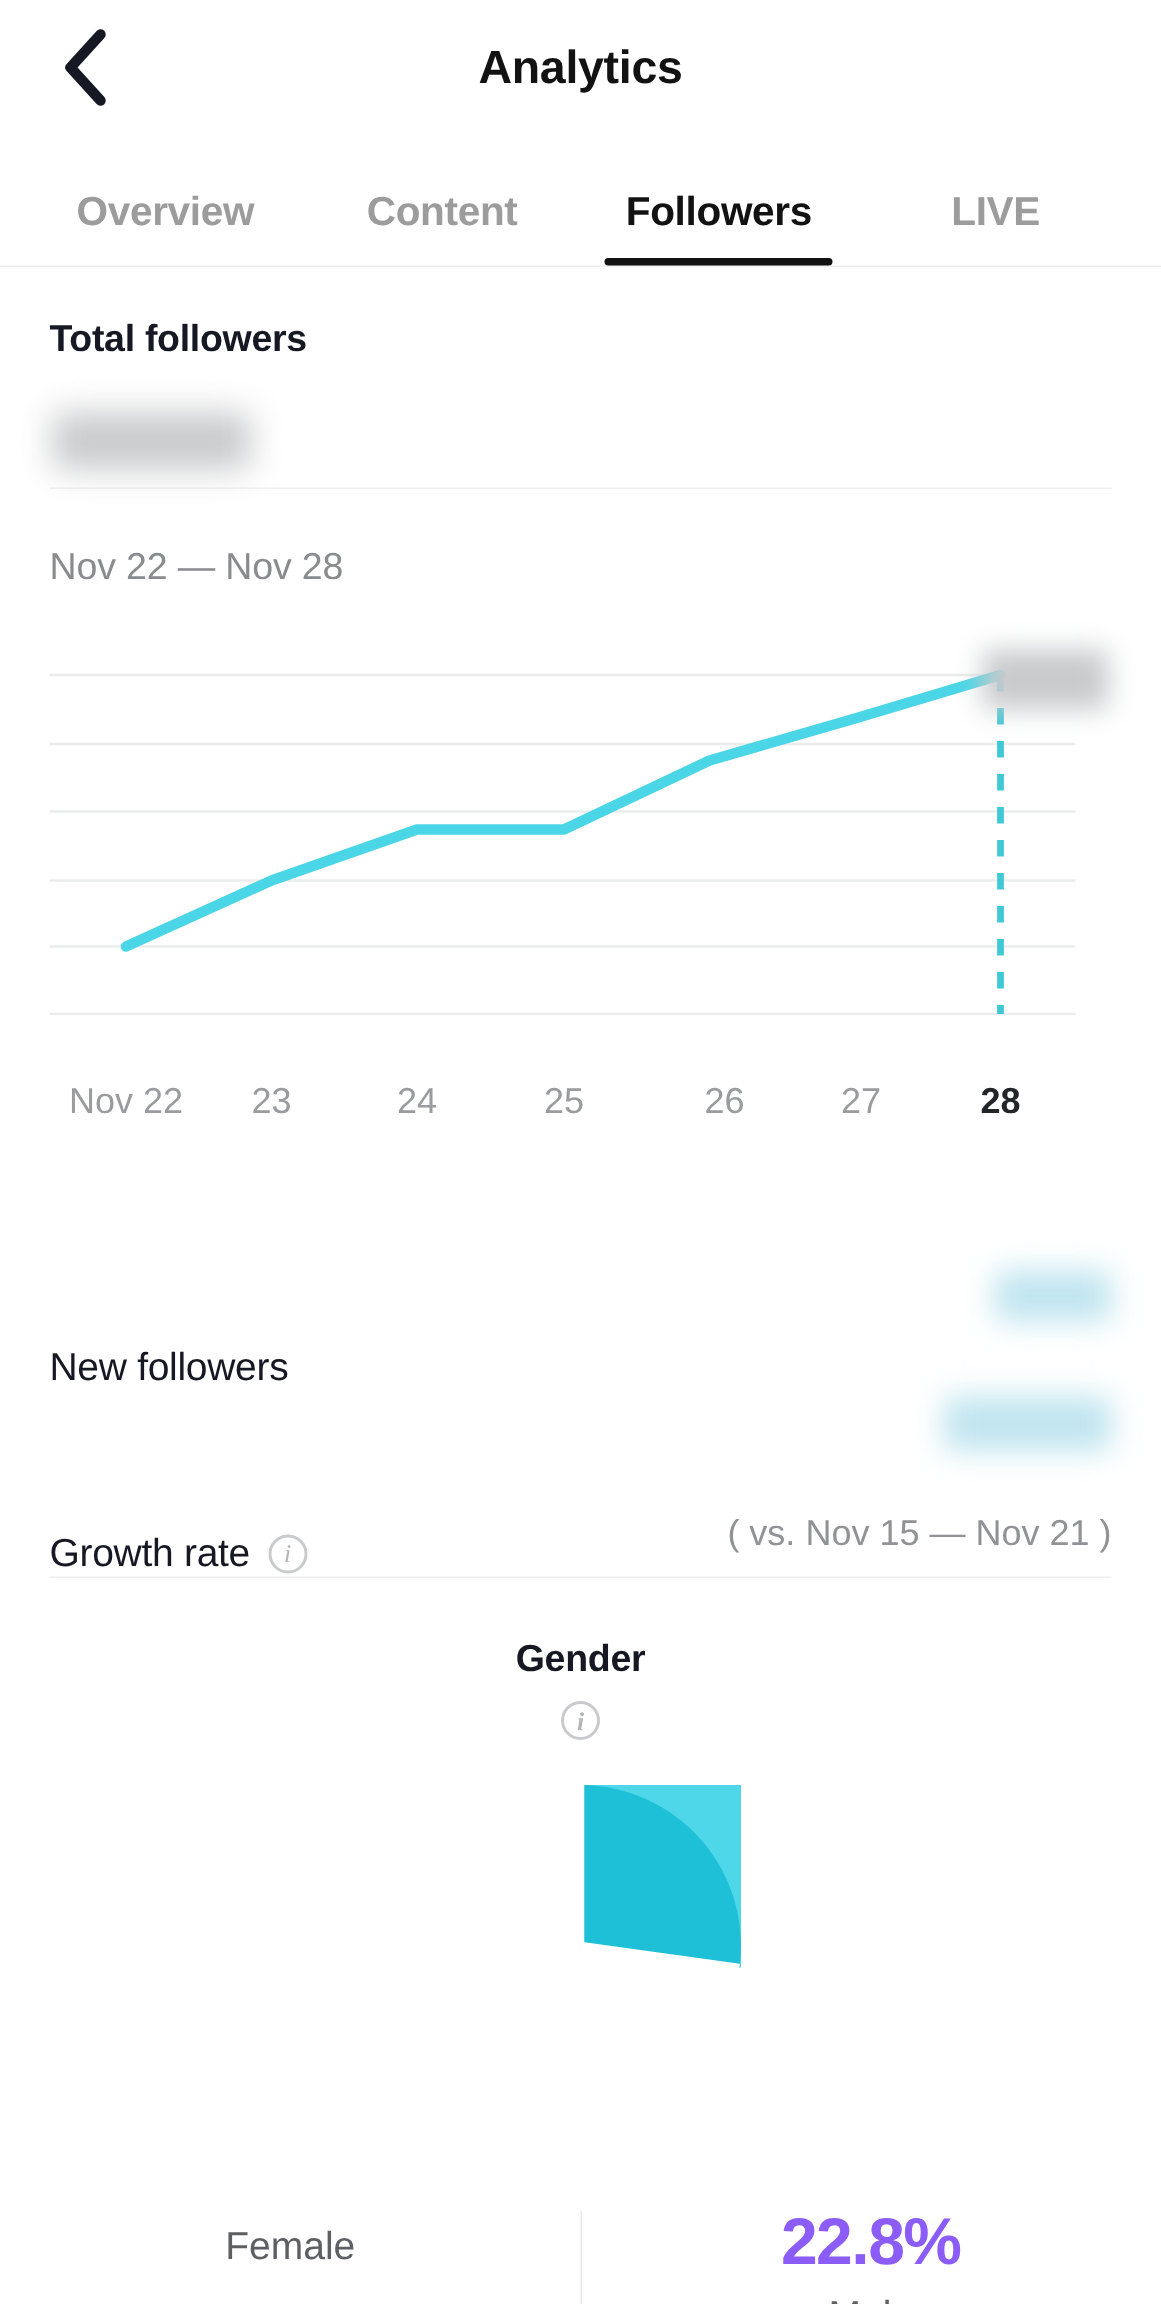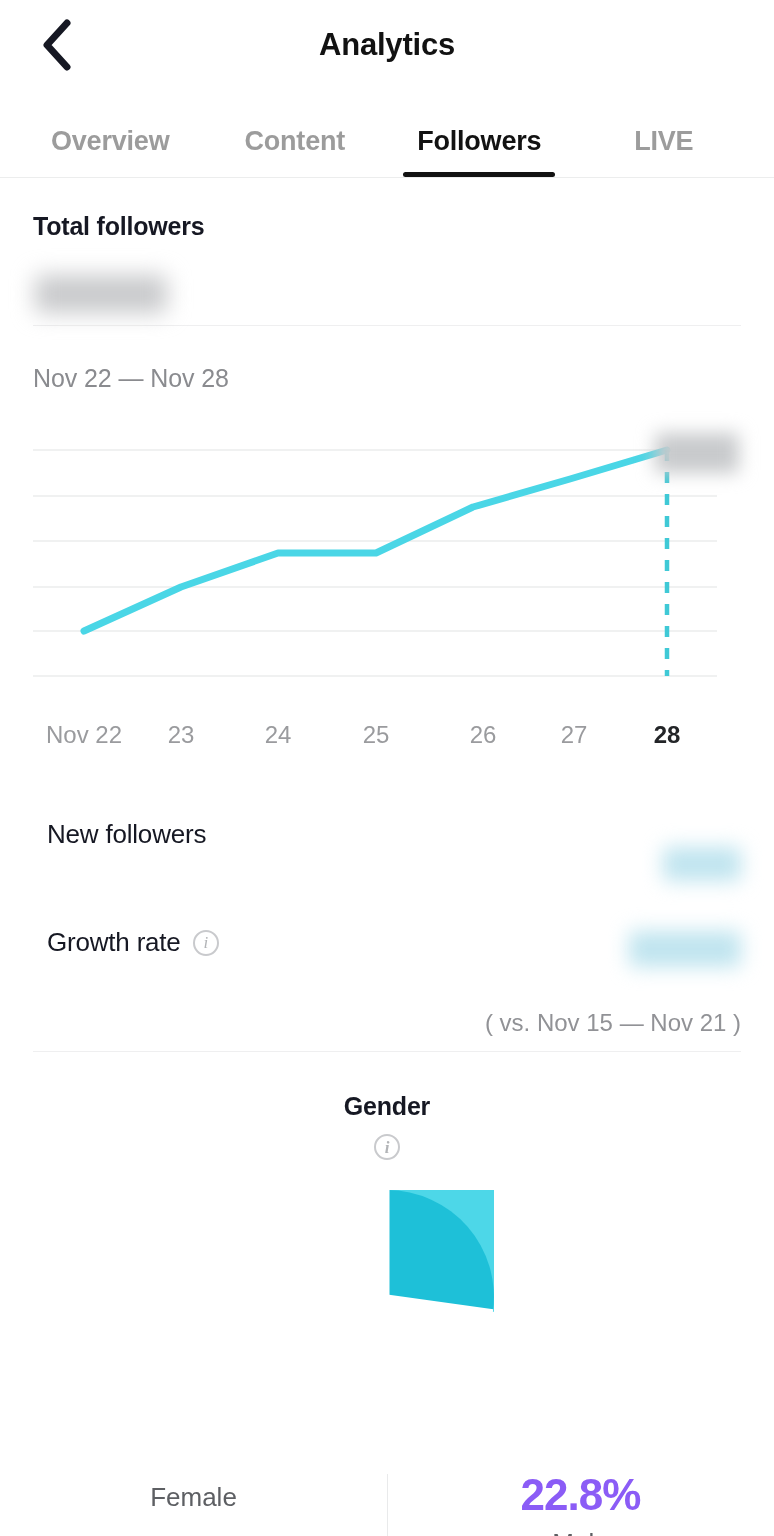--- a/index.html
+++ b/index.html
@@ -151,24 +151,24 @@
     white-space: nowrap;
   }
   .x-label.hl {
     color: #232528;
     font-weight: 700;
   }
 
   
   .stat-row {
     position: relative;
-    padding: 0 47px;
+    padding: 0 33px;
     height: 108px;
     display: flex;
-    align-items: flex-start;
+    align-items: flex-end;
   }
   .stat-label {
     font-size: 26px;
     color: #161823;
     font-weight: 400;
     display: flex;
     align-items: center;
     gap: 12px;
     letter-spacing: -0.2px;
   }

